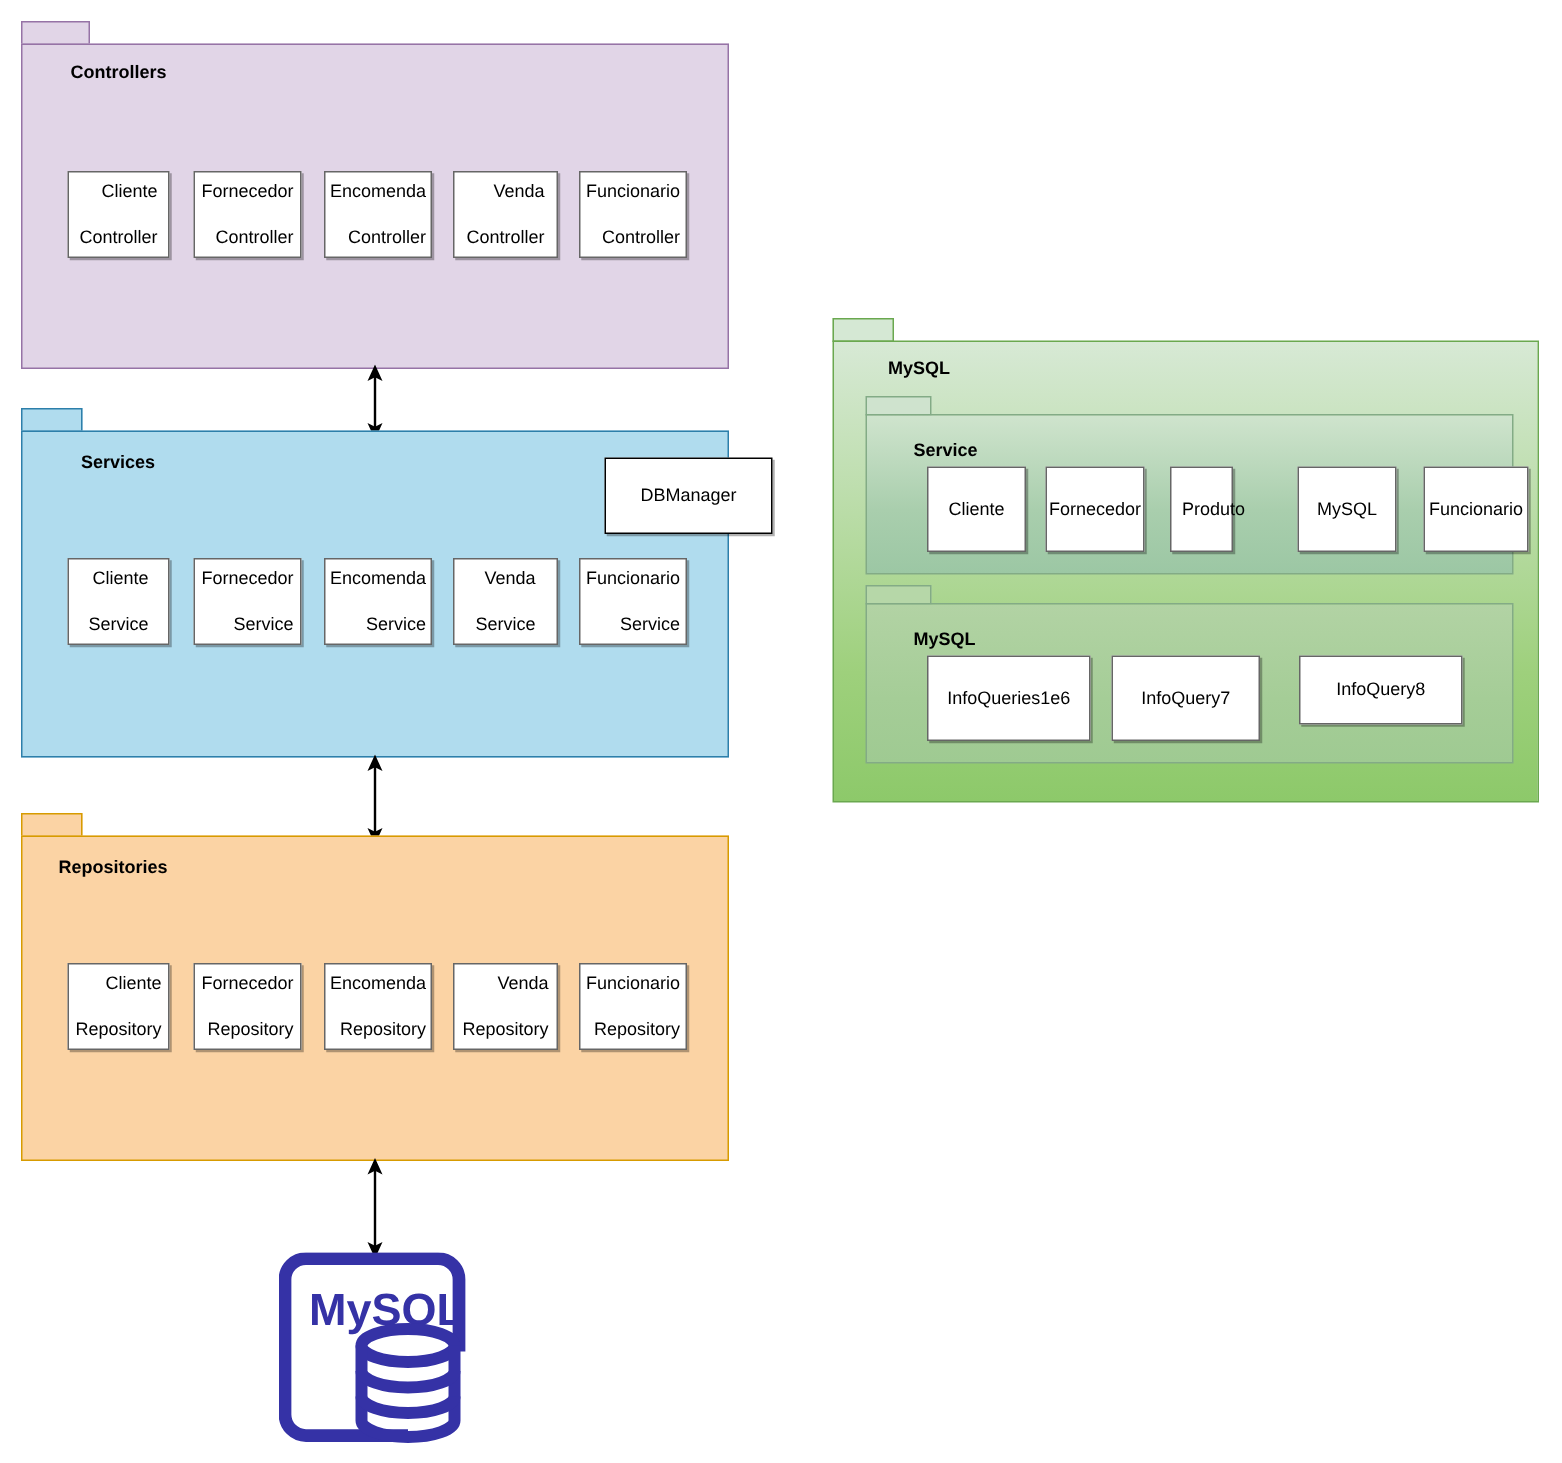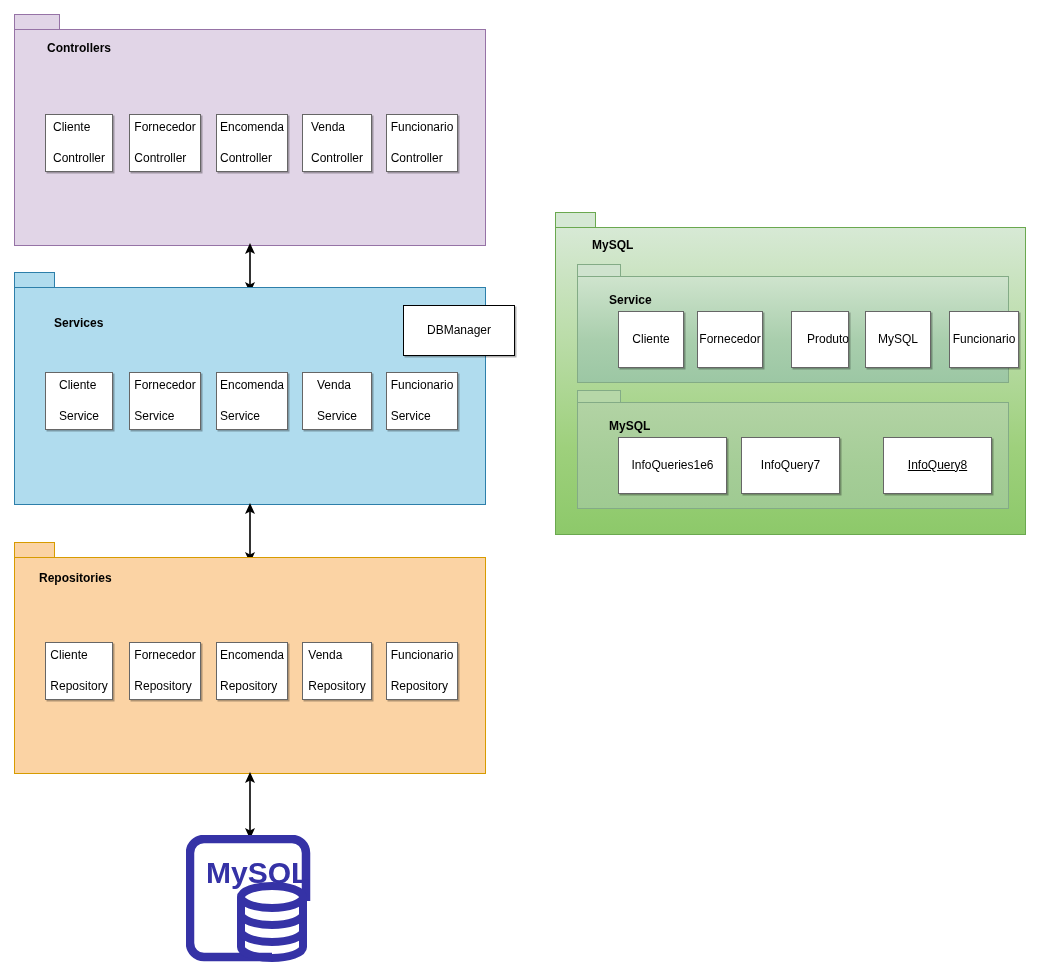--- a/index.html
+++ b/index.html
@@ -43,21 +43,21 @@
 
   
   .node {
     position: absolute;
     box-sizing: border-box;
     background: #ffffff;
     border: 1.5px solid #666666;
     display: flex;
     align-items: center;
     justify-content: center;
-    text-align: left;
+    text-align: right;
     font-size: 12px;
     color: #000000;
     line-height: 1.28;
     box-shadow: 1.5px 1.5px 0 rgba(0,0,0,0.30);
   }
   .node.thin {
     border: 1px solid #000000;
     box-shadow: 1.5px 1.5px 0 rgba(0,0,0,0.30);
   }
   .node span { display: block; padding: 0 3px; }
@@ -104,21 +104,21 @@
 
 <svg class="arrow" style="left:238px; top:243px; width:24px; height:50px;" viewBox="0 0 24 50">
   <line x1="12" y1="6" x2="12" y2="44" stroke="#000000" stroke-width="1.6"></line>
   <polygon points="12,0 7,11 12,8.5 17,11" fill="#000000"></polygon>
   <polygon points="12,50 7,39 12,41.5 17,39" fill="#000000"></polygon>
 </svg>
 
 <div class="pkg" style="left:14px; top:272px; width:472px; height:233px;">
   <div class="pkg-tab" style="left:0; top:0; width:41px; height:16px; background:#b0dcee; border-color:#2d7faa;"></div>
   <div class="pkg-body" style="left:0; top:15px; width:472px; height:218px; background:#b0dcee; border-color:#2d7faa;"></div>
-  <div class="pkg-title" style="left:20px; top:44px;">Services</div>
+  <div class="pkg-title" style="left:20px; top:29px;">Services</div>
 
   <div class="node thin" style="left:341px; top:33px; width:112px; height:51px;margin-left:48px;">
     <span>DBManager</span>
   </div>
 
   <div class="node" style="left:31px; top:100px; width:68px; height:58px;">
     <span><span>Cliente</span><br>
     <span>Service</span></span>
   </div>
   <div class="node" style="left:115px; top:100px; width:72px; height:58px;">
@@ -206,21 +206,21 @@
     <div class="pkg-body" style="left:0; top:12px; width:432px; height:107px; border-color:#83ab86;
                 background:linear-gradient(to bottom,#cfe4cd 0%,#a9cead 60%,#9cc7a4 100%);"></div>
     <div class="pkg-title" style="left:12px; top:29px;">Service</div>
 
     <div class="node" style="left:41px; top:47px; width:66px; height:57px;">
       <span>Cliente</span>
     </div>
     <div class="node" style="left:120px; top:47px; width:66px; height:57px;">
       <span>Fornecedor</span>
     </div>
-    <div class="node" style="left:214px; top:47px; width:58px; height:57px;padding-left:16px;">
+    <div class="node" style="left:203px; top:47px; width:42px; height:57px;padding-left:16px;">
       <span>Produto</span>
     </div>
     <div class="node" style="left:288px; top:47px; width:66px; height:57px;">
       <span>MySQL</span>
     </div>
     <div class="node" style="left:372px; top:47px; width:70px; height:57px;">
       <span>Funcionario</span>
     </div>
   </div>
 
@@ -229,17 +229,17 @@
     <div class="pkg-body" style="left:0; top:12px; width:432px; height:107px; border-color:#83ab86;
                 background:linear-gradient(to bottom,#b2d3a4 0%,#a5cd97 60%,#9fca92 100%);"></div>
     <div class="pkg-title" style="left:12px; top:29px;">MySQL</div>
 
     <div class="node" style="left:41px; top:47px; width:109px; height:57px;">
       <span>InfoQueries1e6</span>
     </div>
     <div class="node" style="left:164px; top:47px; width:99px; height:57px;">
       <span>InfoQuery7</span>
     </div>
-    <div class="node" style="left:306px; top:47px; width:109px; height:57px;text-decoration:underline;">
+    <div class="node" style="left:289px; top:47px; width:109px; height:46px;">
       <span>InfoQuery8</span>
     </div>
   </div>
 </div>
 
 </body></html>

